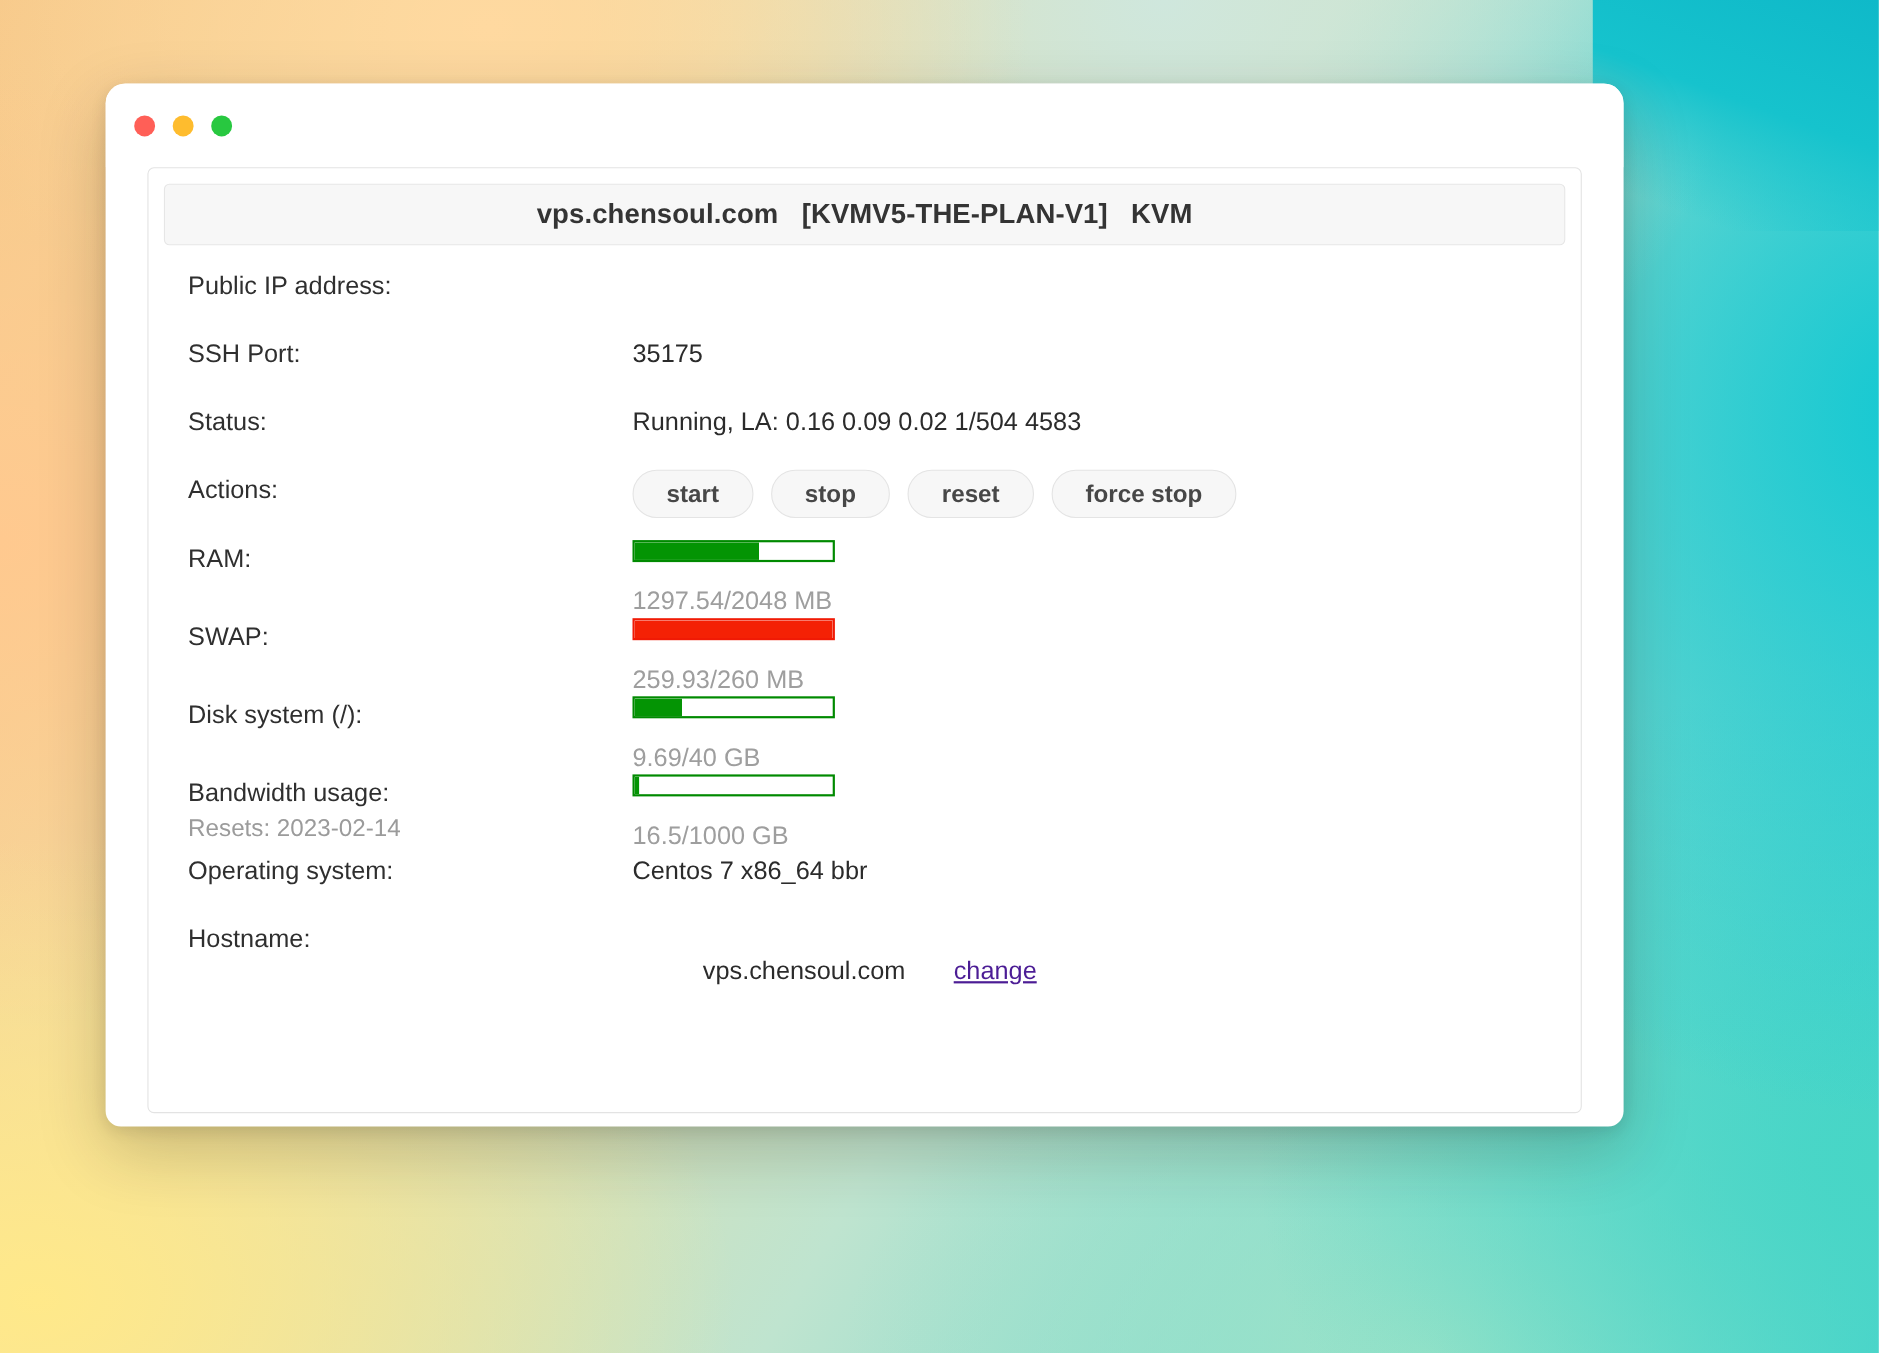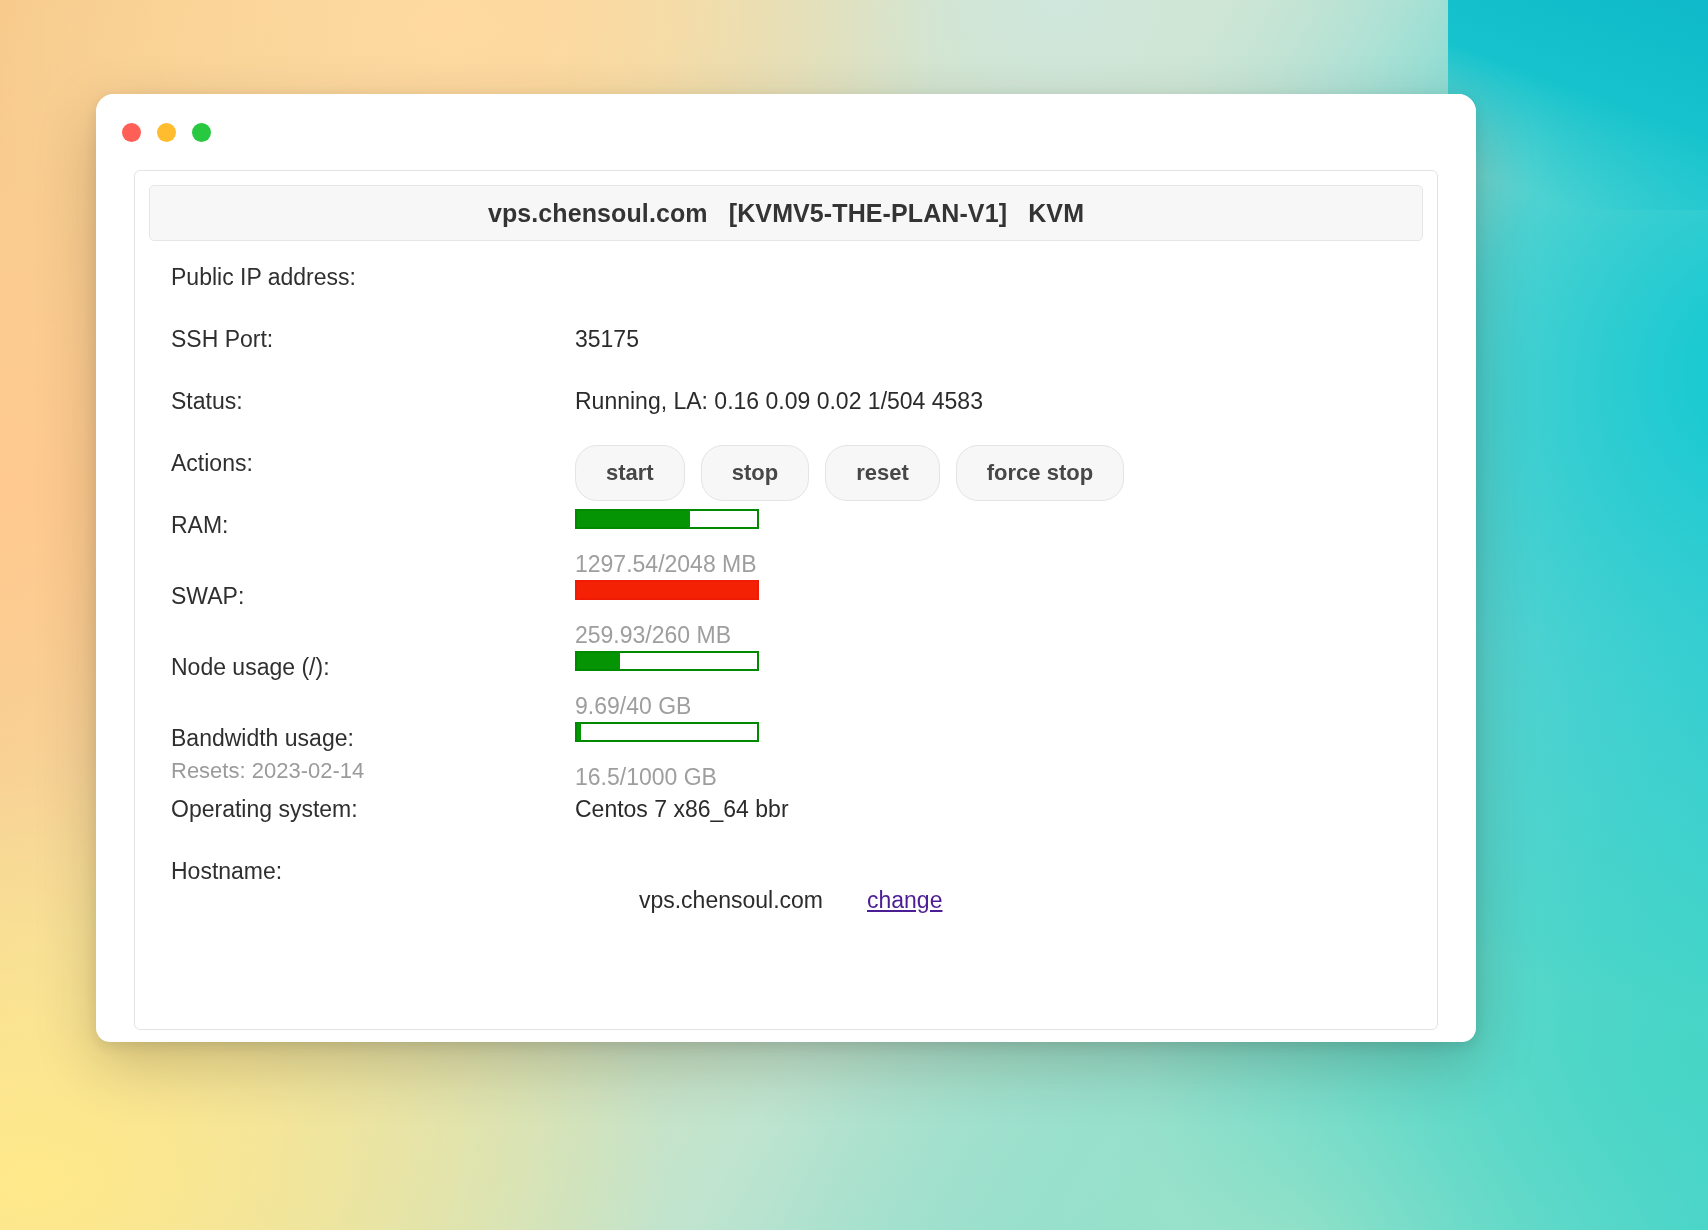--- a/index.html
+++ b/index.html
@@ -32,21 +32,21 @@
     position: absolute;
     top: 0; right: 0;
     width: 260px; height: 210px;
     background: linear-gradient(200deg, #0fb9c9 0%, #16c3cd 45%, rgba(22,195,205,0) 85%);
   }
 
   
   #window {
     position: absolute;
     left: 96px;
-    top: 94px;
+    top: 76px;
     width: 1380px;
     height: 948px;
     background: #ffffff;
     border-radius: 18px 18px 14px 14px;
     box-shadow: 0 22px 60px rgba(40, 30, 10, 0.22), 0 4px 14px rgba(0,0,0,0.10);
     overflow: hidden;
   }
   #titlebar {
     height: 76px;
     display: flex;
@@ -122,21 +122,21 @@
     white-space: pre;
   }
   .row-value.blank { color: #ffffff; }
 
   
   .btn-group { display: flex; gap: 16px; padding-top: 0; }
   .btn {
     background: #f7f7f7;
     border: 1px solid #e4e4e4;
     border-radius: 22px;
-    height: 56px;
+    height: 44px;
     padding: 0 30px;
     font-size: 22px;
     font-weight: bold;
     color: #474747;
     font-family: inherit;
     cursor: pointer;
     display: flex;
     align-items: center;
     justify-content: center;
   }
@@ -234,21 +234,21 @@
         <div class="row-label">SWAP:</div>
         <div class="meter-cell">
           <div class="meter danger">
             <div class="meter-fill" style="width: 100%;"></div>
           </div>
           <span class="meter-text">259.93/260 MB</span>
         </div>
       </div>
 
       <div class="row">
-        <div class="row-label">Node usage (/):</div>
+        <div class="row-label">Disk system (/):</div>
         <div class="meter-cell">
           <div class="meter">
             <div class="meter-fill" style="width: 24%;"></div>
           </div>
           <span class="meter-text">9.69/40 GB</span>
         </div>
       </div>
 
       <div class="row">
         <div class="row-label">

